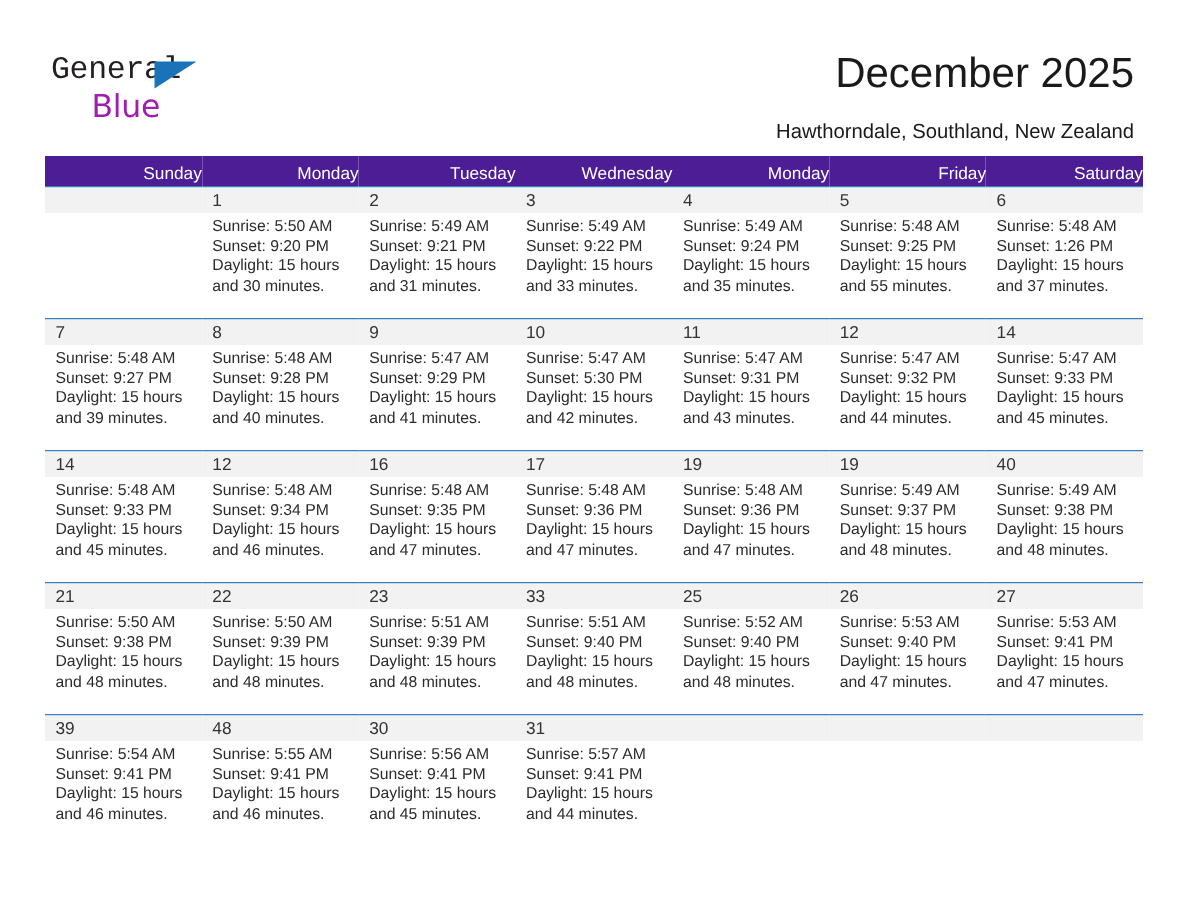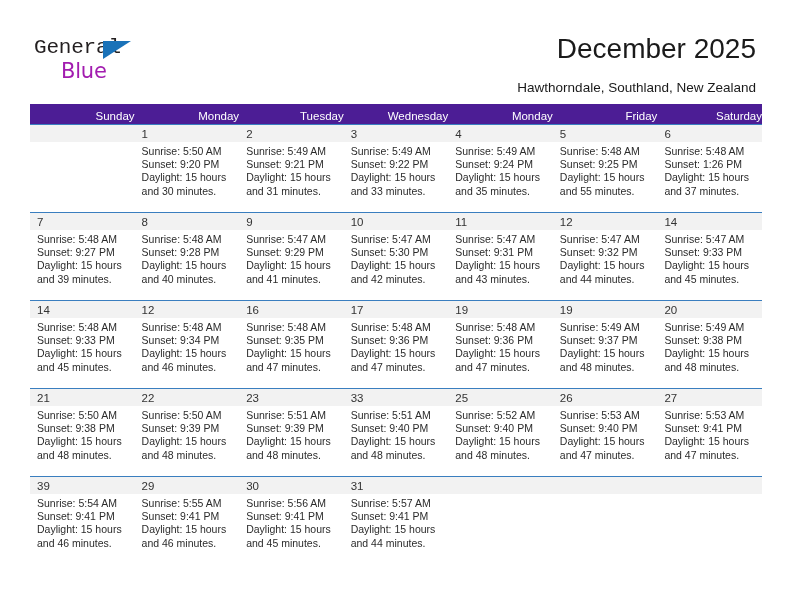--- a/index.html
+++ b/index.html
@@ -434,21 +434,21 @@
                   <div>Sunset: 9:37 PM</div>
                   <div>Daylight: 15 hours</div>
                   <div>and 48 minutes.</div>
                 </div>
               </div>
             </div>
           </td>
           <td>
             <div class="cell">
               <div class="cell-inner">
-                <div class="daynum">20</div>
+                <div class="daynum">40</div>
                 <div class="info">
                   <div>Sunrise: 5:49 AM</div>
                   <div>Sunset: 9:38 PM</div>
                   <div>Daylight: 15 hours</div>
                   <div>and 48 minutes.</div>
                 </div>
               </div>
             </div>
           </td>
         </tr>
@@ -555,21 +555,21 @@
                   <div>Sunset: 9:41 PM</div>
                   <div>Daylight: 15 hours</div>
                   <div>and 46 minutes.</div>
                 </div>
               </div>
             </div>
           </td>
           <td>
             <div class="cell">
               <div class="cell-inner">
-                <div class="daynum">29</div>
+                <div class="daynum">48</div>
                 <div class="info">
                   <div>Sunrise: 5:55 AM</div>
                   <div>Sunset: 9:41 PM</div>
                   <div>Daylight: 15 hours</div>
                   <div>and 46 minutes.</div>
                 </div>
               </div>
             </div>
           </td>
           <td>

